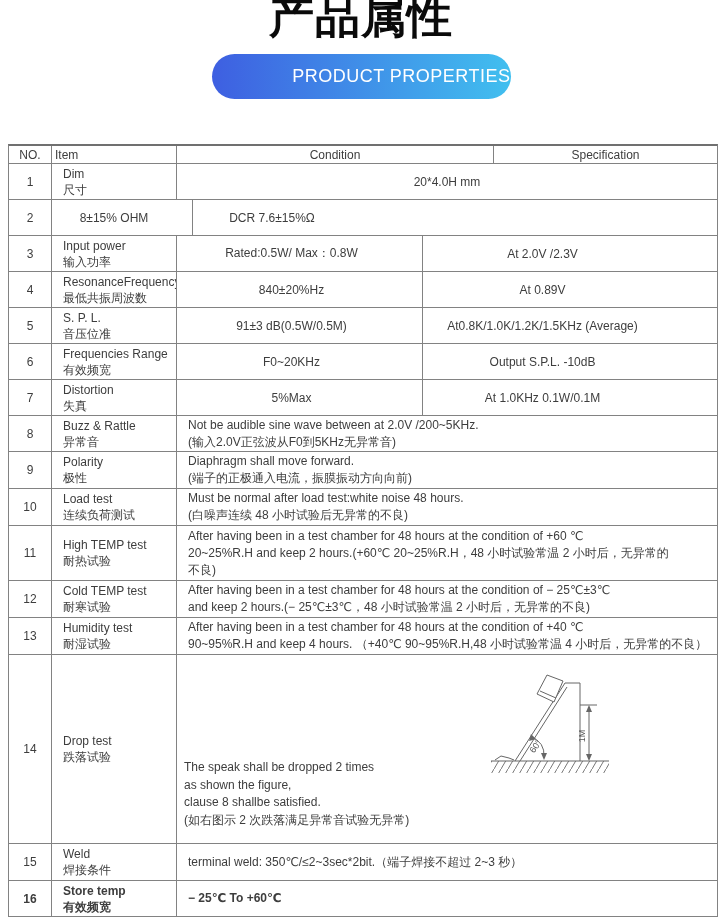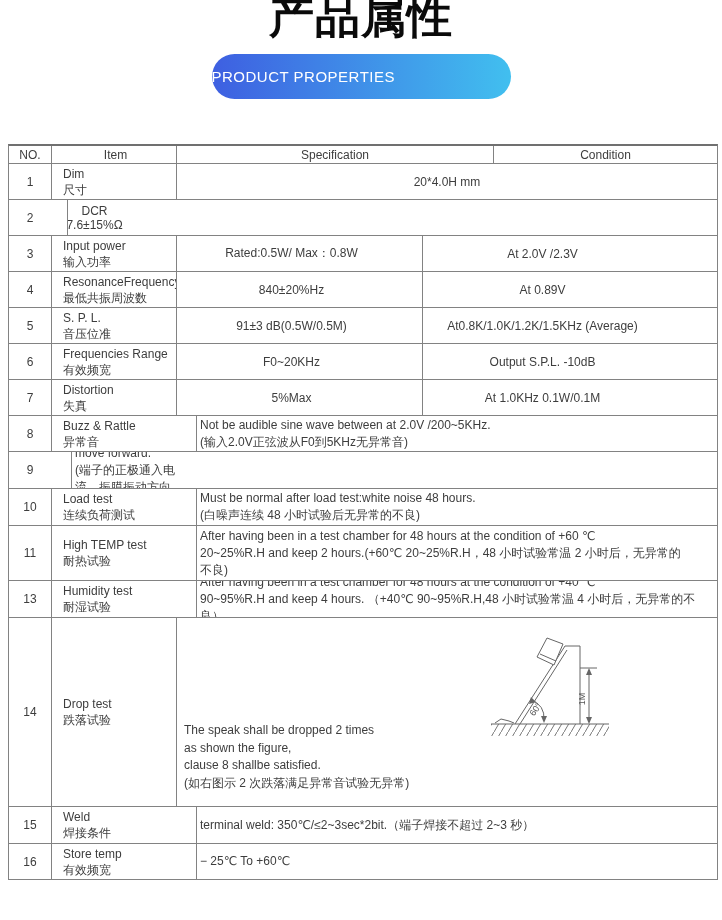--- a/index.html
+++ b/index.html
@@ -1,68 +1,69 @@
 <!DOCTYPE html>
 <html><head>
 <meta charset="utf-8">
 <style>
   html,body{margin:0;padding:0;background:#fff;}
   body{width:722px;height:920px;overflow:hidden;font-family:"Liberation Sans","DejaVu Sans",sans-serif;color:#3d3d3d;position:relative;}
   .page-title{margin:-7px 0 0 0;text-align:center;font-size:45px;line-height:1.05;font-weight:900;color:#0a0a0a;letter-spacing:1px;}
-  .banner{width:299px;height:45px;margin:14px auto 12px;border-radius:23px;background:linear-gradient(90deg,#3e5fe1,#41bfef);display:flex;align-items:center;justify-content:flex-start;color:#fff;font-size:15px;letter-spacing:.5px;}
+  .banner{width:299px;height:45px;margin:14px auto 12px;border-radius:23px;background:linear-gradient(90deg,#3e5fe1,#41bfef);display:flex;align-items:center;justify-content:flex-end;color:#fff;font-size:18px;letter-spacing:.5px;}
   .tbl{margin:45px 0 0 8px;width:708px;border:1px solid #828282;border-top:2px solid #707070;font-size:12px;}
   .row{display:grid;border-bottom:1px solid #828282;}
-  .row:last-child{border-bottom:none;}
+  .row:last-child{border-bottom:none;font-weight:bold;}
   .row.hdr{grid-template-columns:42px 125px 317px 1fr;height:17px;}
   .row.split{grid-template-columns:42px 125px 230px 1fr;}
   .row.merge{grid-template-columns:42px 125px 1fr;}
   .h35{height:35px;} .h36{height:36px;} .h54{height:54px;} .h188{height:188px;}
   .cell{display:flex;flex-direction:column;justify-content:center;overflow:hidden;}
   .cell + .cell{border-left:1px solid #828282;}
   .no{align-items:center;}
   .item{padding-left:11px;line-height:16px;}
   .hcell{align-items:center;}
-  .hitem{padding-left:3px;text-align:center;}
+  .hitem{padding-left:3px;}
   .spec{align-items:center;text-align:center;}
   .cond{align-items:center;text-align:center;padding-right:55px;margin-left:16px;}
   .mergedc{align-items:center;text-align:center;}
-  .lines{padding-left:3px;line-height:17px;justify-content:center;margin-left:20px;}
+  .lines{padding-left:11px;line-height:17px;justify-content:center;}
   .drop{position:relative;}
   .drop-text{position:absolute;left:7px;bottom:14px;line-height:17.5px;}
   .fig{position:absolute;top:6px;right:100px;}
   .fig text{font-size:9px;fill:#555;font-family:"Liberation Sans",sans-serif;}
 </style>
 </head>
 <body>
 
 <h1 class="page-title">产品属性</h1>
 <div class="banner">
   <span>PRODUCT PROPERTIES</span>
 </div>
 
 <div class="tbl">
 
   <div class="row hdr">
     <div class="cell hcell">NO.</div>
     <div class="cell hitem">Item</div>
+    <div class="cell hcell">Condition</div>
     <div class="cell hcell">Specification</div>
-    <div class="cell hcell">Condition</div>
   </div>
 
   <div class="row merge h35">
     <div class="cell no">1</div>
     <div class="cell item">
       <div>Dim</div>
       <div>尺寸</div>
     </div>
     <div class="cell mergedc">20*4.0H mm</div>
   </div>
 
   <div class="row split h35">
     <div class="cell no">2</div>
+    <div class="cell spec">8±15% OHM</div>
     <div class="cell cond">DCR 7.6±15%Ω</div>
   </div>
 
   <div class="row split h35">
     <div class="cell no">3</div>
     <div class="cell item">
       <div>Input power</div>
       <div>输入功率</div>
     </div>
     <div class="cell spec">Rated:0.5W/ Max：0.8W</div>
@@ -116,20 +117,24 @@
       <div>异常音</div>
     </div>
     <div class="cell lines">
       <div>Not be audible sine wave between at 2.0V /200~5KHz.</div>
       <div>(输入2.0V正弦波从F0到5KHz无异常音)</div>
     </div>
   </div>
 
   <div class="row merge h36">
     <div class="cell no">9</div>
+    <div class="cell item">
+      <div>Polarity</div>
+      <div>极性</div>
+    </div>
     <div class="cell lines">
       <div>Diaphragm shall move forward.</div>
       <div>(端子的正极通入电流，振膜振动方向向前)</div>
     </div>
   </div>
 
   <div class="row merge h36">
     <div class="cell no">10</div>
     <div class="cell item">
       <div>Load test</div>
@@ -147,20 +152,31 @@
       <div>High TEMP test</div>
       <div>耐热试验</div>
     </div>
     <div class="cell lines">
       <div>After having been in a test chamber for 48 hours at the condition of +60 ℃</div>
       <div>20~25%R.H and keep 2 hours.(+60℃ 20~25%R.H，48 小时试验常温 2 小时后，无异常的</div>
       <div>不良)</div>
     </div>
   </div>
 
+  <div class="row merge h36">
+    <div class="cell no">12</div>
+    <div class="cell item">
+      <div>Cold TEMP test</div>
+      <div>耐寒试验</div>
+    </div>
+    <div class="cell lines">
+      <div>After having been in a test chamber for 48 hours at the condition of − 25℃±3℃</div>
+      <div>and keep 2 hours.(− 25℃±3℃，48 小时试验常温 2 小时后，无异常的不良)</div>
+    </div>
+  </div>
 
   <div class="row merge h36">
     <div class="cell no">13</div>
     <div class="cell item">
       <div>Humidity test</div>
       <div>耐湿试验</div>
     </div>
     <div class="cell lines">
       <div>After having been in a test chamber for 48 hours at the condition of +40 ℃</div>
       <div>90~95%R.H and keep 4 hours. （+40℃ 90~95%R.H,48 小时试验常温 4 小时后，无异常的不良）</div>

